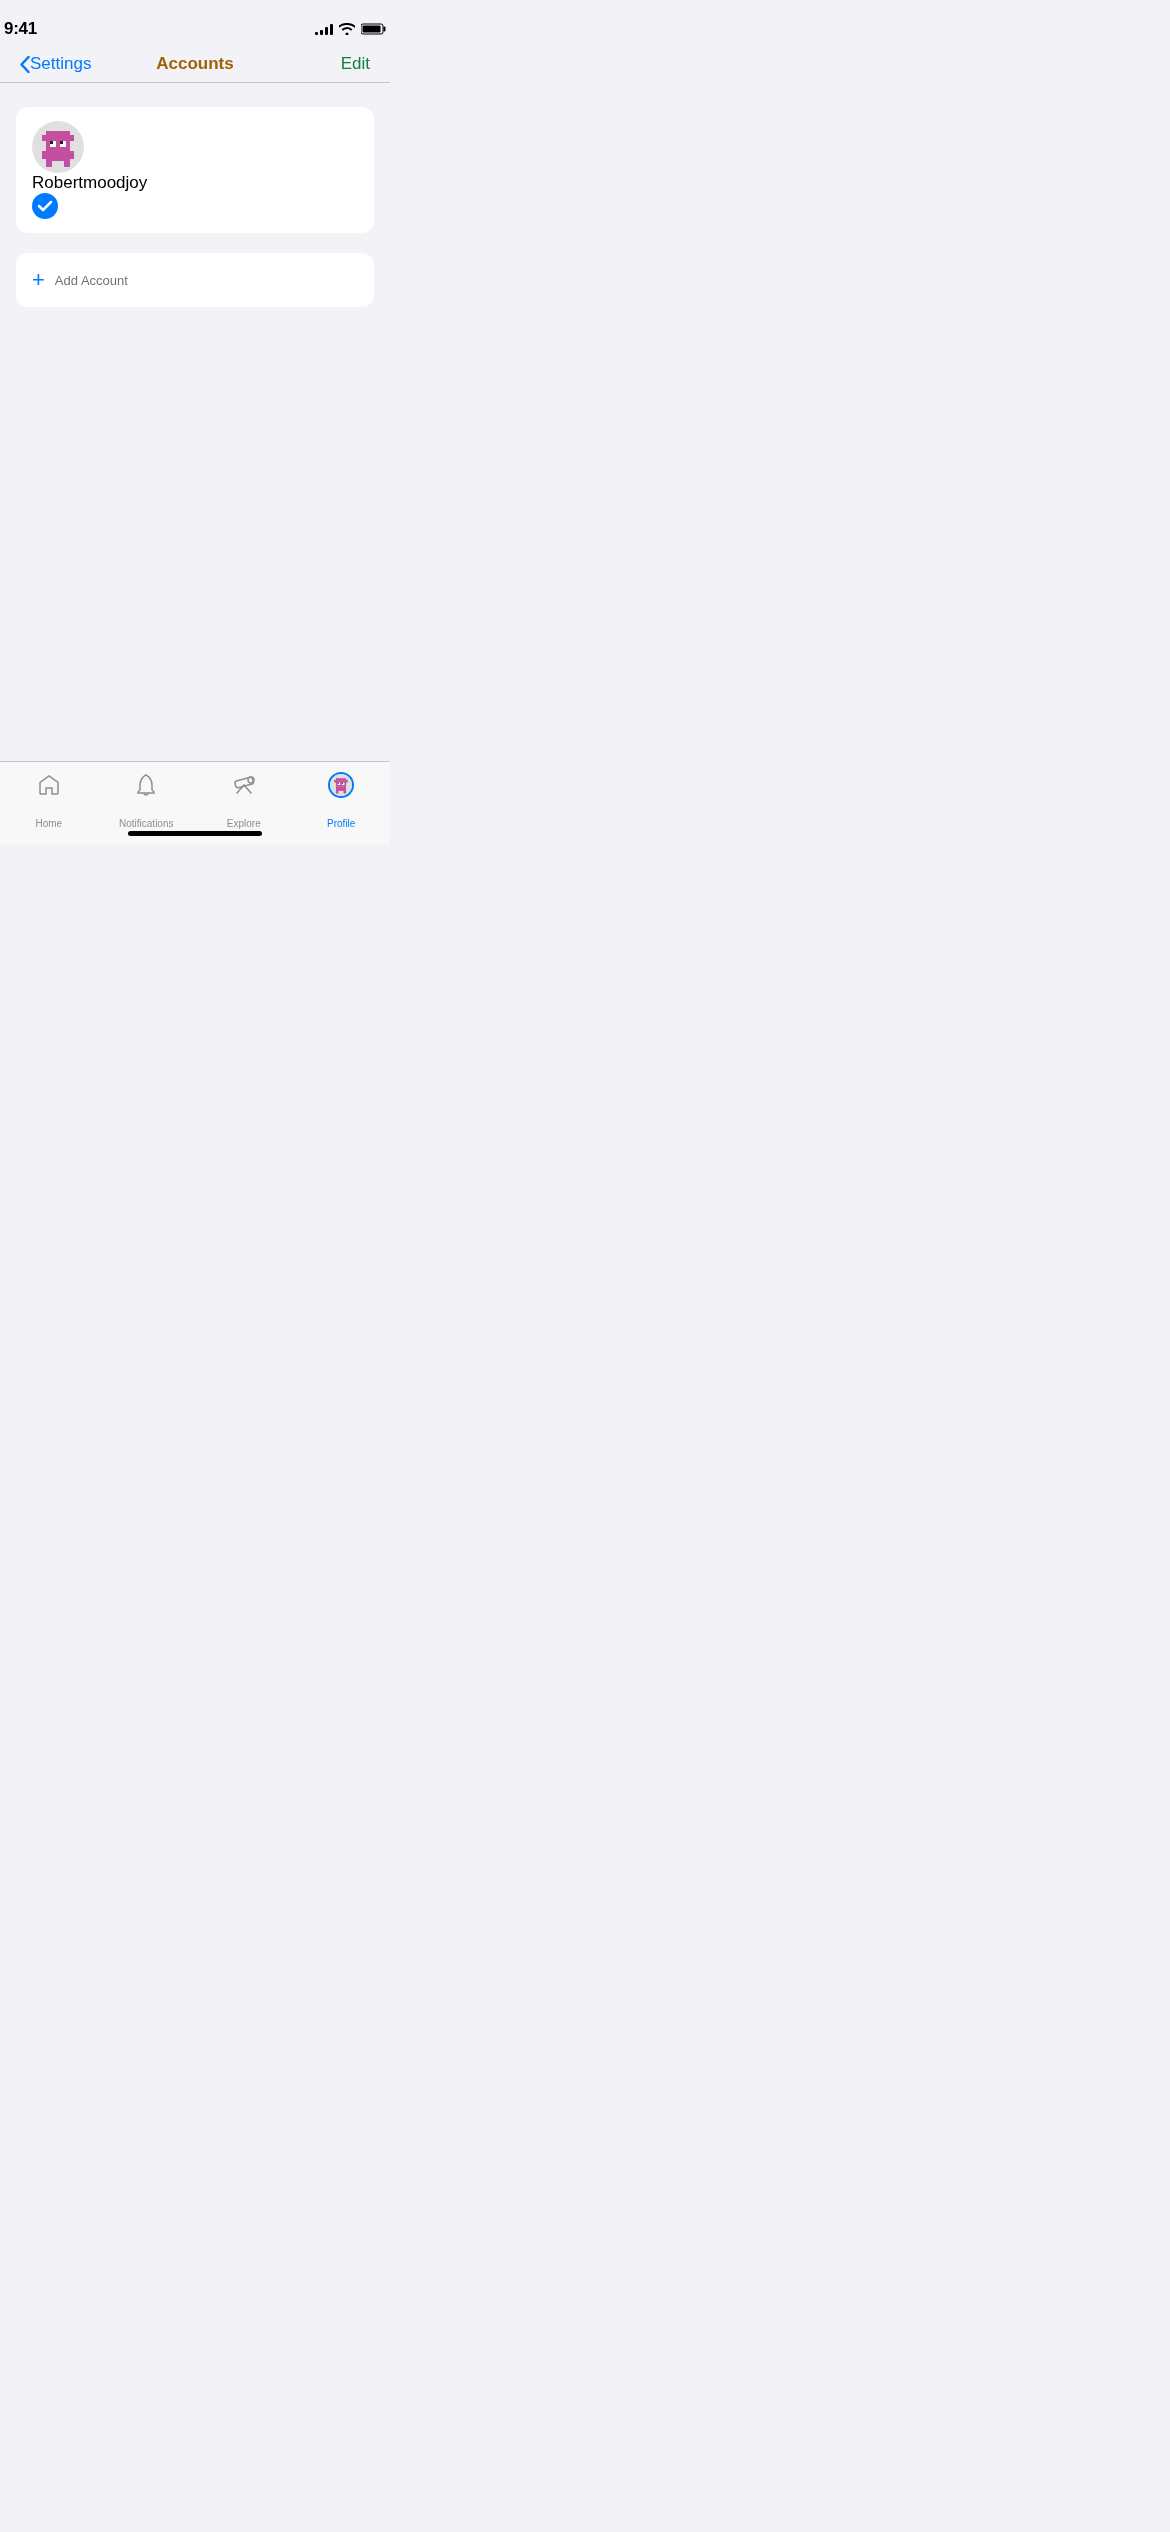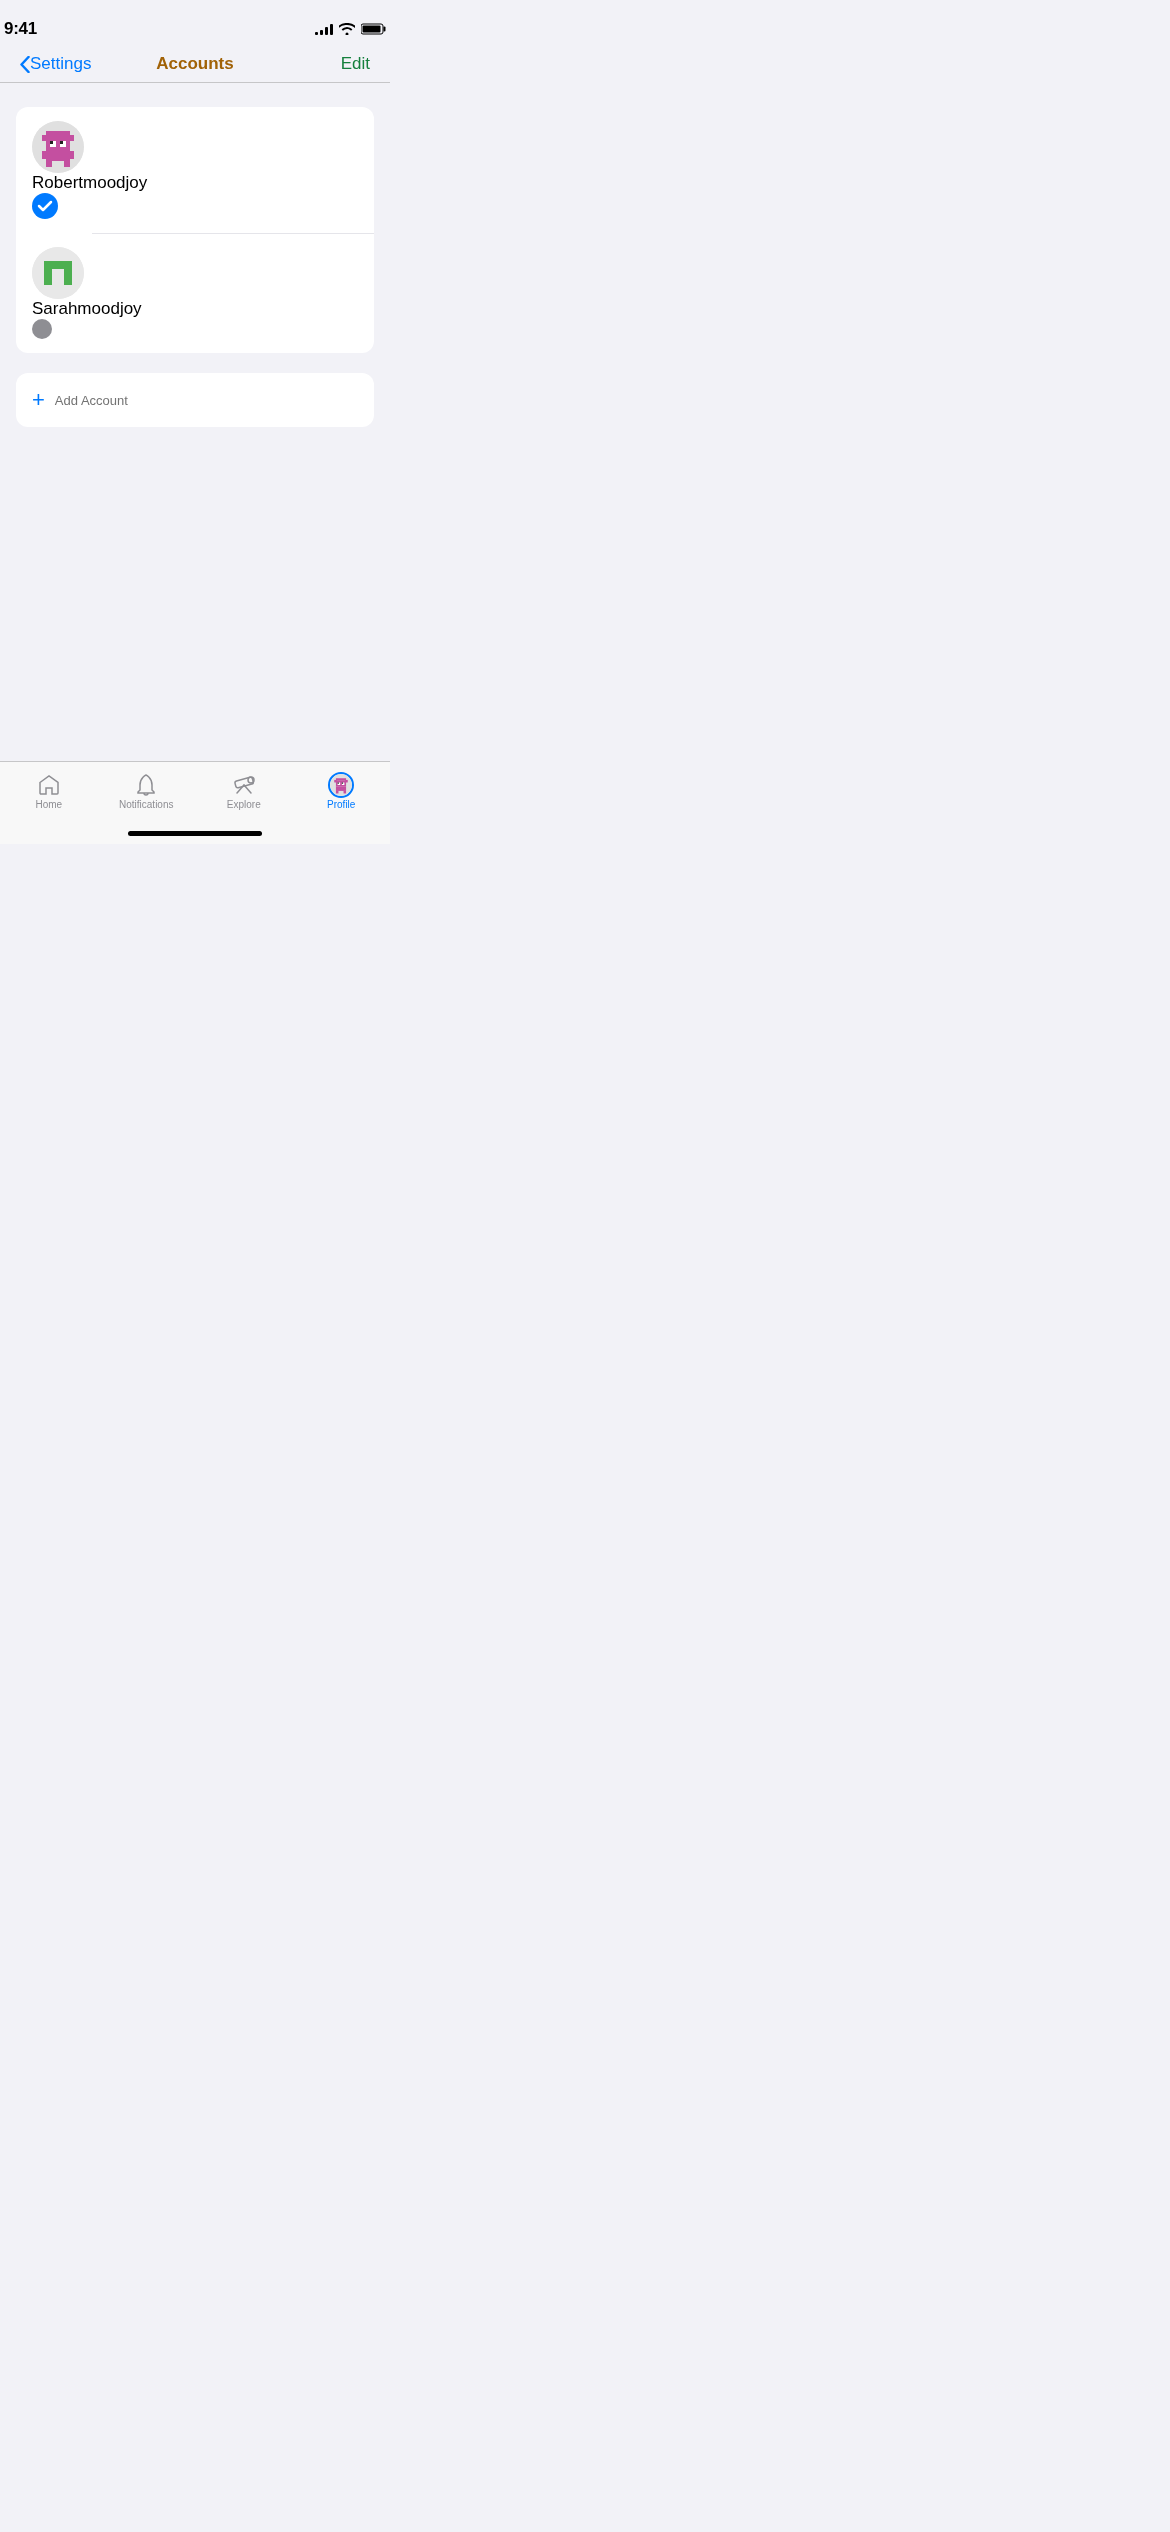--- a/index.html
+++ b/index.html
@@ -198,21 +198,21 @@
       display: flex;
       align-items: flex-start;
       padding-top: 10px;
     }
 
     .tab-item {
       flex: 1;
       display: flex;
       flex-direction: column;
       align-items: center;
-      gap: 1px;
+      gap: 20px;
       cursor: pointer;
     }
 
     .tab-icon {
       width: 26px;
       height: 26px;
       display: flex;
       align-items: center;
       justify-content: center;
     }
@@ -315,34 +315,20 @@
       </div>
       <span class="account-name">Robertmoodjoy</span>
       <svg class="check-icon" viewBox="0 0 26 26">
         <circle cx="13" cy="13" r="13" fill="#007aff"></circle>
         <path d="M7 13l4 4 8-8" stroke="white" stroke-width="2.5" fill="none" stroke-linecap="round" stroke-linejoin="round"></path>
       </svg>
     </div>
 
     <div class="list-item-divider"></div>
 
-    <div class="list-item">
-      <div class="avatar avatar-sarah">
-        <svg width="52" height="52" viewBox="0 0 52 52" xmlns="http://www.w3.org/2000/svg">
-          <circle cx="26" cy="26" r="26" fill="#e8e8e8"></circle>
-
-          <rect x="12" y="14" width="28" height="8" fill="#4caf50"></rect>
-          <rect x="12" y="14" width="8" height="24" fill="#4caf50"></rect>
-          <rect x="32" y="14" width="8" height="24" fill="#4caf50"></rect>
-          <rect x="20" y="22" width="12" height="8" fill="#e8e8e8"></rect>
-        </svg>
-      </div>
-      <span class="account-name">Sarahmoodjoy</span>
-      <div class="offline-dot"></div>
-    </div>
 
   </div>
 
   <div class="add-account-card">
     <div class="add-account-item">
       <span class="add-plus">+</span>
       <span class="add-label">Add Account</span>
     </div>
   </div>
 

